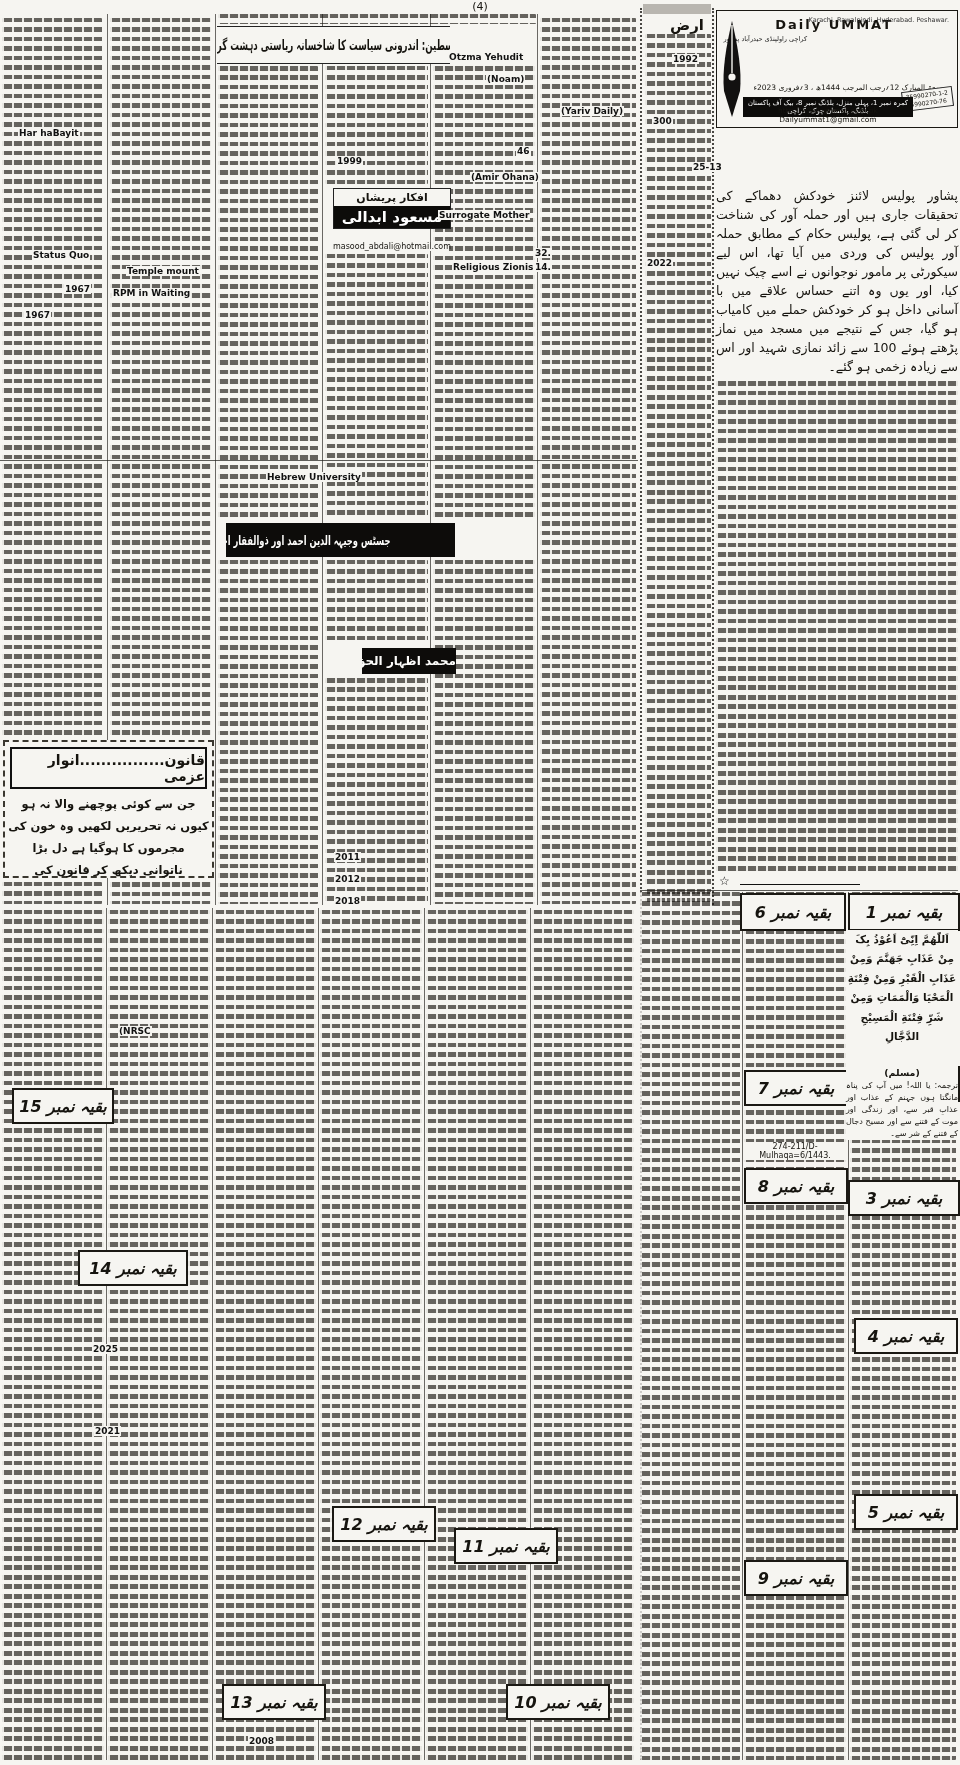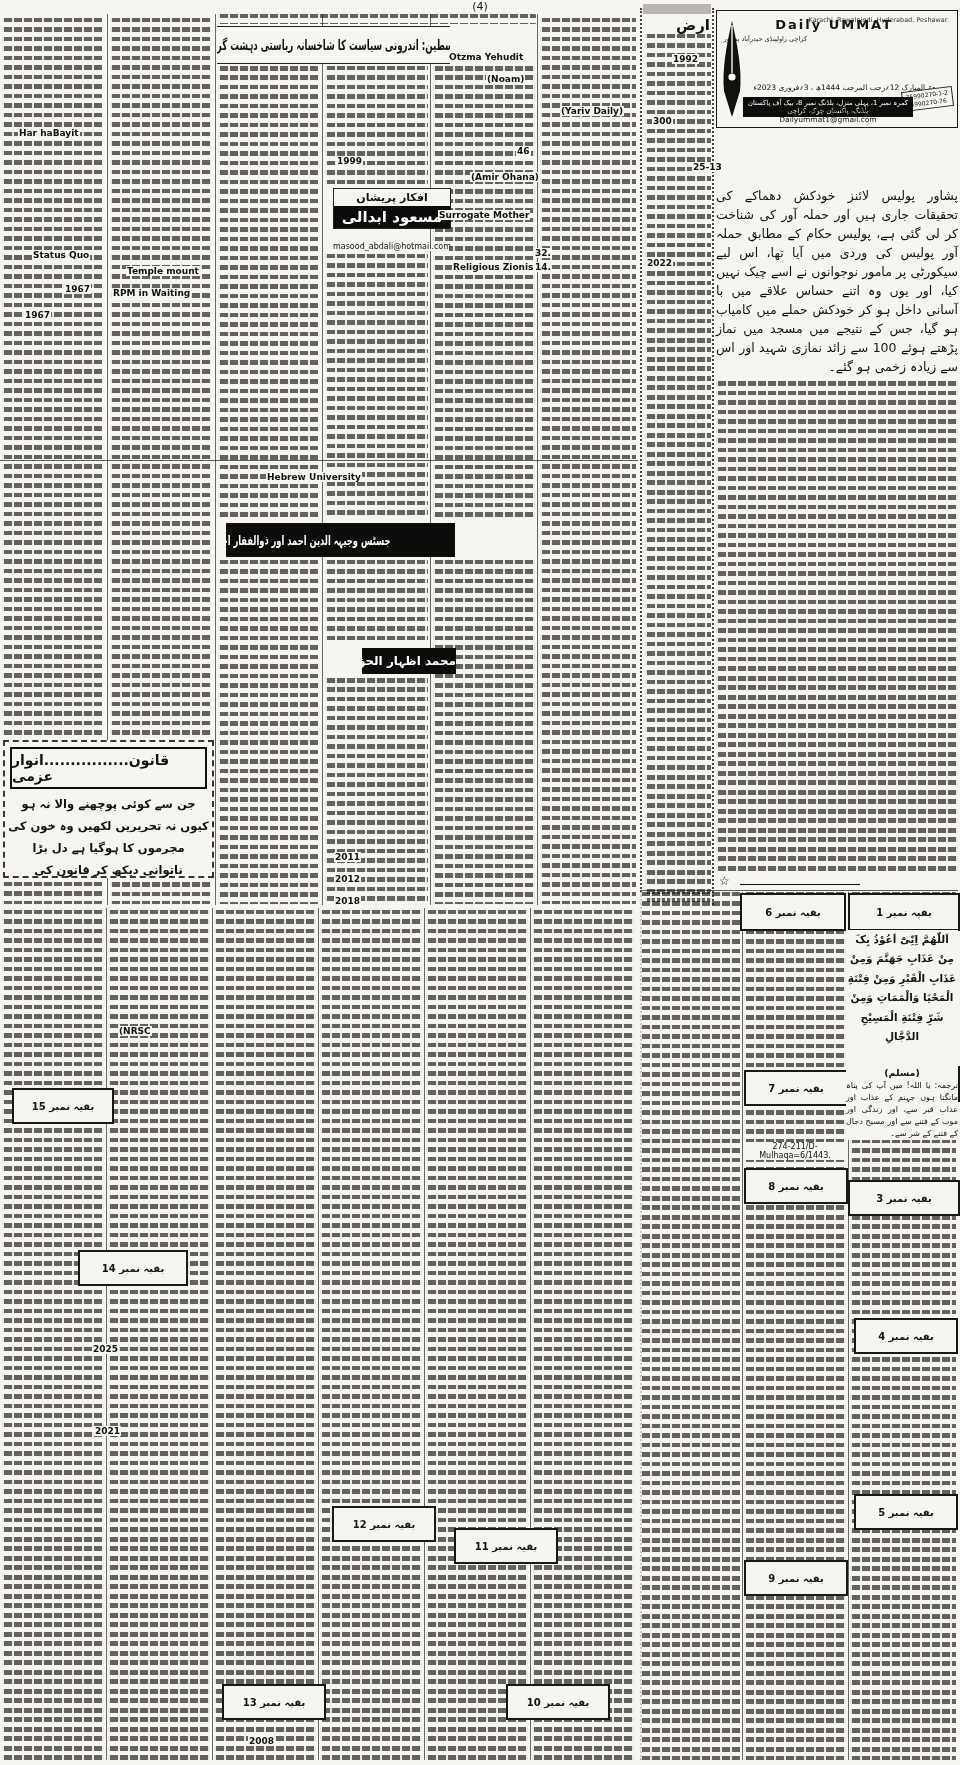--- a/index.html
+++ b/index.html
@@ -63,34 +63,34 @@
   #afkar-author{background:#0d0c0a;color:#fff;font-weight:bold;font-size:15px;padding:2px 0;}
   #afkar-email{position:absolute;left:333px;top:242px;width:116px;z-index:4;background:#f6f5f1;
     font-size:8px;text-align:center;direction:ltr;}
   
   #hl-justice{left:226px;top:523px;width:229px;height:34px;}
   #hl-justice .hl-inner{font-size:13px;transform:scaleX(.64);}
   #izhar-bar{left:362px;top:648px;width:94px;height:26px;font-weight:bold;font-size:12px;}
   
   #qanoon{position:absolute;left:3px;top:740px;width:211px;height:138px;z-index:4;
     background:#f6f5f1;border:2px dashed #3a372f;box-sizing:border-box;}
-  #qanoon-title{margin:5px;border:2px solid #111;text-align:left;font-weight:bold;font-size:14px;padding:3px 0;}
+  #qanoon-title{margin:5px;border:2px solid #111;text-align:right;font-weight:bold;font-size:14px;padding:3px 0;}
   .verse{text-align:center;font-size:11.5px;font-weight:bold;line-height:1.9;}
   
   #ard-word{position:absolute;left:664px;top:16px;width:46px;z-index:4;background:#f6f5f1;
-    font-weight:bold;font-size:15px;text-align:right;}
+    font-weight:bold;font-size:15px;text-align:center;}
   #ard-gray{position:absolute;left:643px;top:4px;width:68px;height:10px;background:#b9b6b0;z-index:2;}
   
   #dua{position:absolute;left:846px;top:930px;width:112px;z-index:4;background:#f6f5f1;text-align:center;}
   #dua-ar{font-size:10.5px;font-weight:bold;line-height:1.85;}
   #dua-src{font-size:9.5px;font-weight:bold;margin-top:20px;}
   #dua-tr{font-size:8px;line-height:1.5;text-align:justify;margin-top:2px;}
   #fatwa{left:744px;top:1142px;width:102px;font-size:8px;direction:ltr;text-align:center;z-index:4;}
   #page-num{position:absolute;top:0;left:0;right:0;text-align:center;font-size:11px;z-index:5;}
-  .baq{font-size:10px;}
+  .baq{font-size:16px;font-style:italic;}
 </style>
 </head>
 <body>
 
 <div id="page">
 
   <div id="page-num">(4)</div>
 
   <div class="vrule" style="left:107px;top:14px;height:891px"></div>
   <div class="vrule" style="left:215px;top:14px;height:891px"></div>

